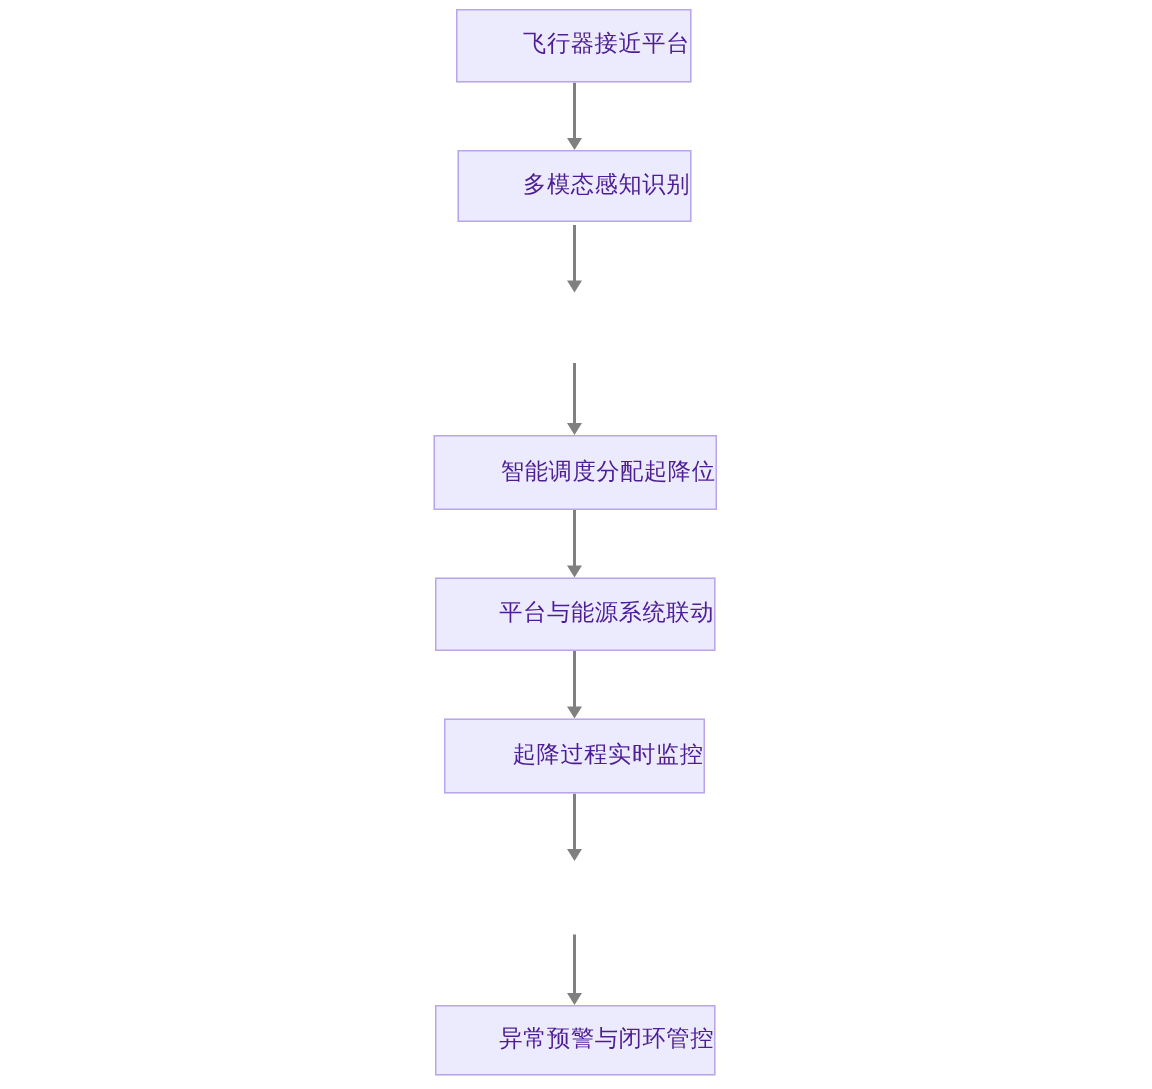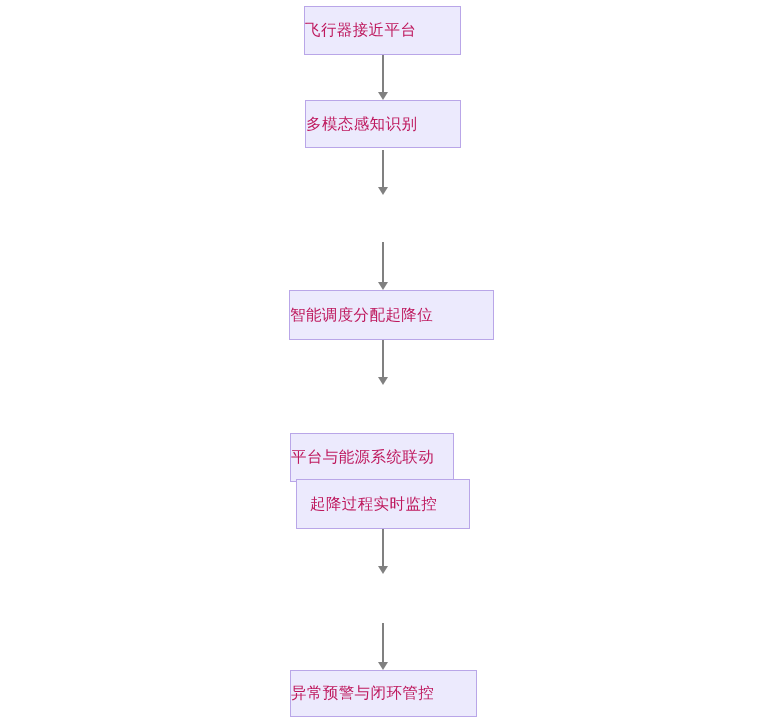--- a/index.html
+++ b/index.html
@@ -20,22 +20,22 @@
     height: 726px;
     background: #ffffff;
   }
   .node {
     position: absolute;
     box-sizing: border-box;
     background: #ECEAFD;
     border: 1.5px solid #B9A6E8;
     display: flex;
     align-items: center;
-    justify-content: flex-start;
-    color: #be185d;
+    justify-content: flex-end;
+    color: #4c1d95;
     font-size: 15.5px;
     line-height: 1.2;
     letter-spacing: 0.4px;
     white-space: nowrap;
     user-select: none;
   }
   .node-label {
     display: block;
     text-align: center;
   }
@@ -94,24 +94,24 @@
     <div class="shaft"></div>
     <div class="head"></div>
   </div>
 
   <div class="node" style="left: 304px; top: 6px; width: 157px; height: 49px;">
     <span class="node-label">飞行器接近平台</span>
   </div>
   <div class="node" style="left: 305px; top: 100px; width: 156px; height: 48px;">
     <span class="node-label">多模态感知识别</span>
   </div>
-  <div class="node" style="left: 289px; top: 290px; width: 205px; height: 50px;">
+  <div class="node" style="left: 289px; top: 290px; width: 189px; height: 50px;">
     <span class="node-label">智能调度分配起降位</span>
   </div>
-  <div class="node" style="left: 290px; top: 385px; width: 164px; height: 49px; margin-top: 48px;">
+  <div class="node" style="left: 290px; top: 385px; width: 187px; height: 49px;">
     <span class="node-label">平台与能源系统联动</span>
   </div>
   <div class="node" style="left: 296px; top: 479px; width: 174px; height: 50px; padding-left: 13px;">
     <span class="node-label">起降过程实时监控</span>
   </div>
   <div class="node" style="left: 290px; top: 670px; width: 187px; height: 47px;">
     <span class="node-label">异常预警与闭环管控</span>
   </div>
 
 </div>

